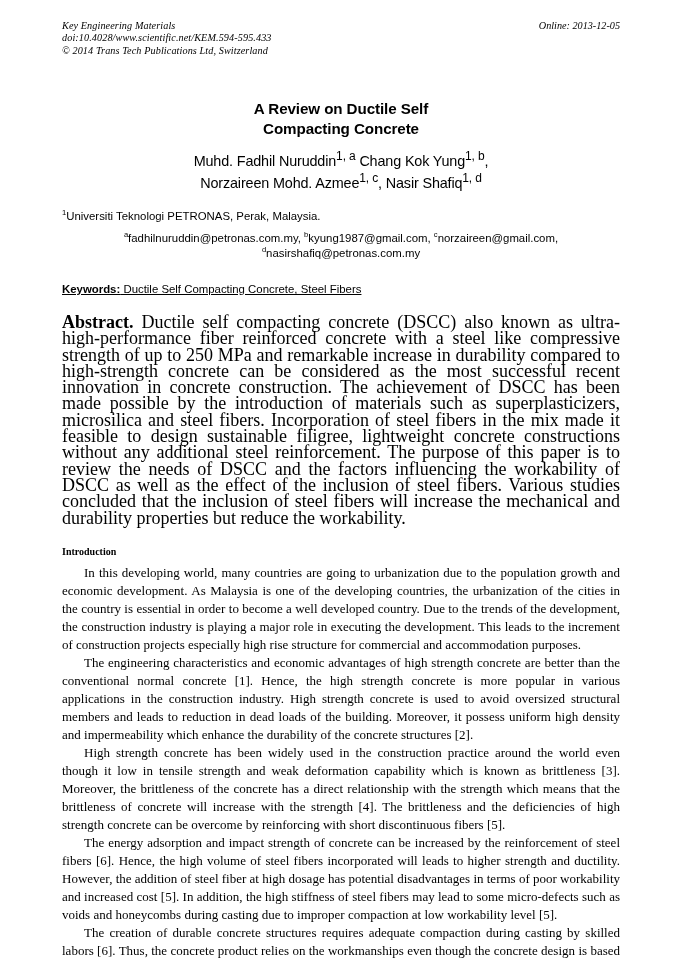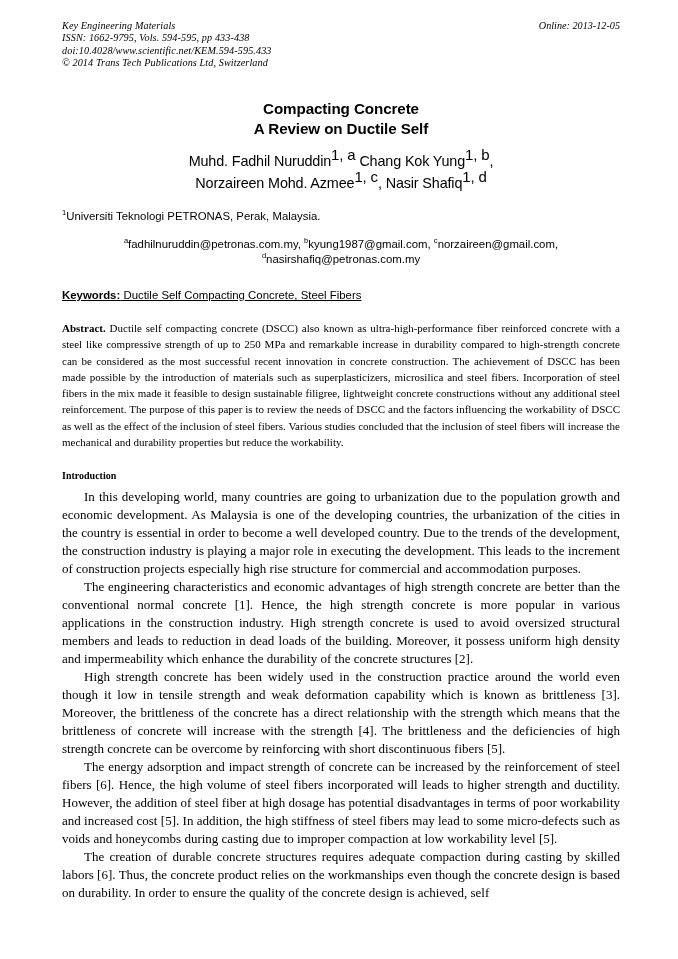--- a/index.html
+++ b/index.html
@@ -61,39 +61,39 @@
   }
   .authors {
     margin-top: 12px;
     text-align: center;
     font-family: "Liberation Sans", sans-serif;
     font-size: 14.4px;
     line-height: 22px;
     letter-spacing: -0.15px;
   }
   .authors sup {
-    font-size: 15px;
+    font-size: 12px;
     vertical-align: super;
     line-height: 0;
   }
   .affiliation {
     margin-top: 15px;
     text-align: left;
     font-family: "Liberation Sans", sans-serif;
     font-size: 11.4px;
     line-height: 14px;
   }
   .affiliation sup,
   .emails sup {
     font-size: 7.6px;
     vertical-align: super;
     line-height: 0;
   }
   .emails {
-    margin-top: 14px;
+    margin-top: 8px;
     text-align: center;
     font-family: "Liberation Sans", sans-serif;
     font-size: 11.4px;
     line-height: 14.5px;
   }
   .emails .line2 {
     display: block;
   }
 
   
@@ -104,21 +104,21 @@
     line-height: 14px;
     text-decoration: underline;
   }
   .keywords .lbl {
     font-weight: bold;
   }
 
   
   .abstract {
     margin-top: 18px;
-    font-size: 11px;
+    font-size: 18px;
     line-height: 16.3px;
     text-align: justify;
     text-justify: inter-word;
   }
   .abstract .lbl {
     font-weight: bold;
   }
 
   .section-heading {
     margin-top: 18px;
@@ -140,30 +140,29 @@
   }
 </style>
 </head>
 <body>
 
 <div class="page">
 
   <div class="journal-header">
     <div class="header-left">
       <div>Key Engineering Materials</div>
-      <div>ISSN: 1662-9795, Vols. 594-595, pp 433-438</div>
       <div>doi:10.4028/www.scientific.net/KEM.594-595.433</div>
       <div>© 2014 Trans Tech Publications Ltd, Switzerland</div>
     </div>
     <div class="header-right">Online: 2013-12-05</div>
   </div>
 
   <div class="title">
+    <div>A Review on Ductile Self</div>
     <div>Compacting Concrete</div>
-    <div>A Review on Ductile Self</div>
   </div>
 
   <div class="authors">
     <div>
       <span>Muhd. Fadhil Nuruddin</span><sup>1, a</sup><span> Chang Kok Yung</span><sup>1, b</sup><span>,</span>
     </div>
     <div>
       <span>Norzaireen Mohd. Azmee</span><sup>1, c</sup><span>, Nasir Shafiq</span><sup>1, d</sup>
     </div>
   </div>

